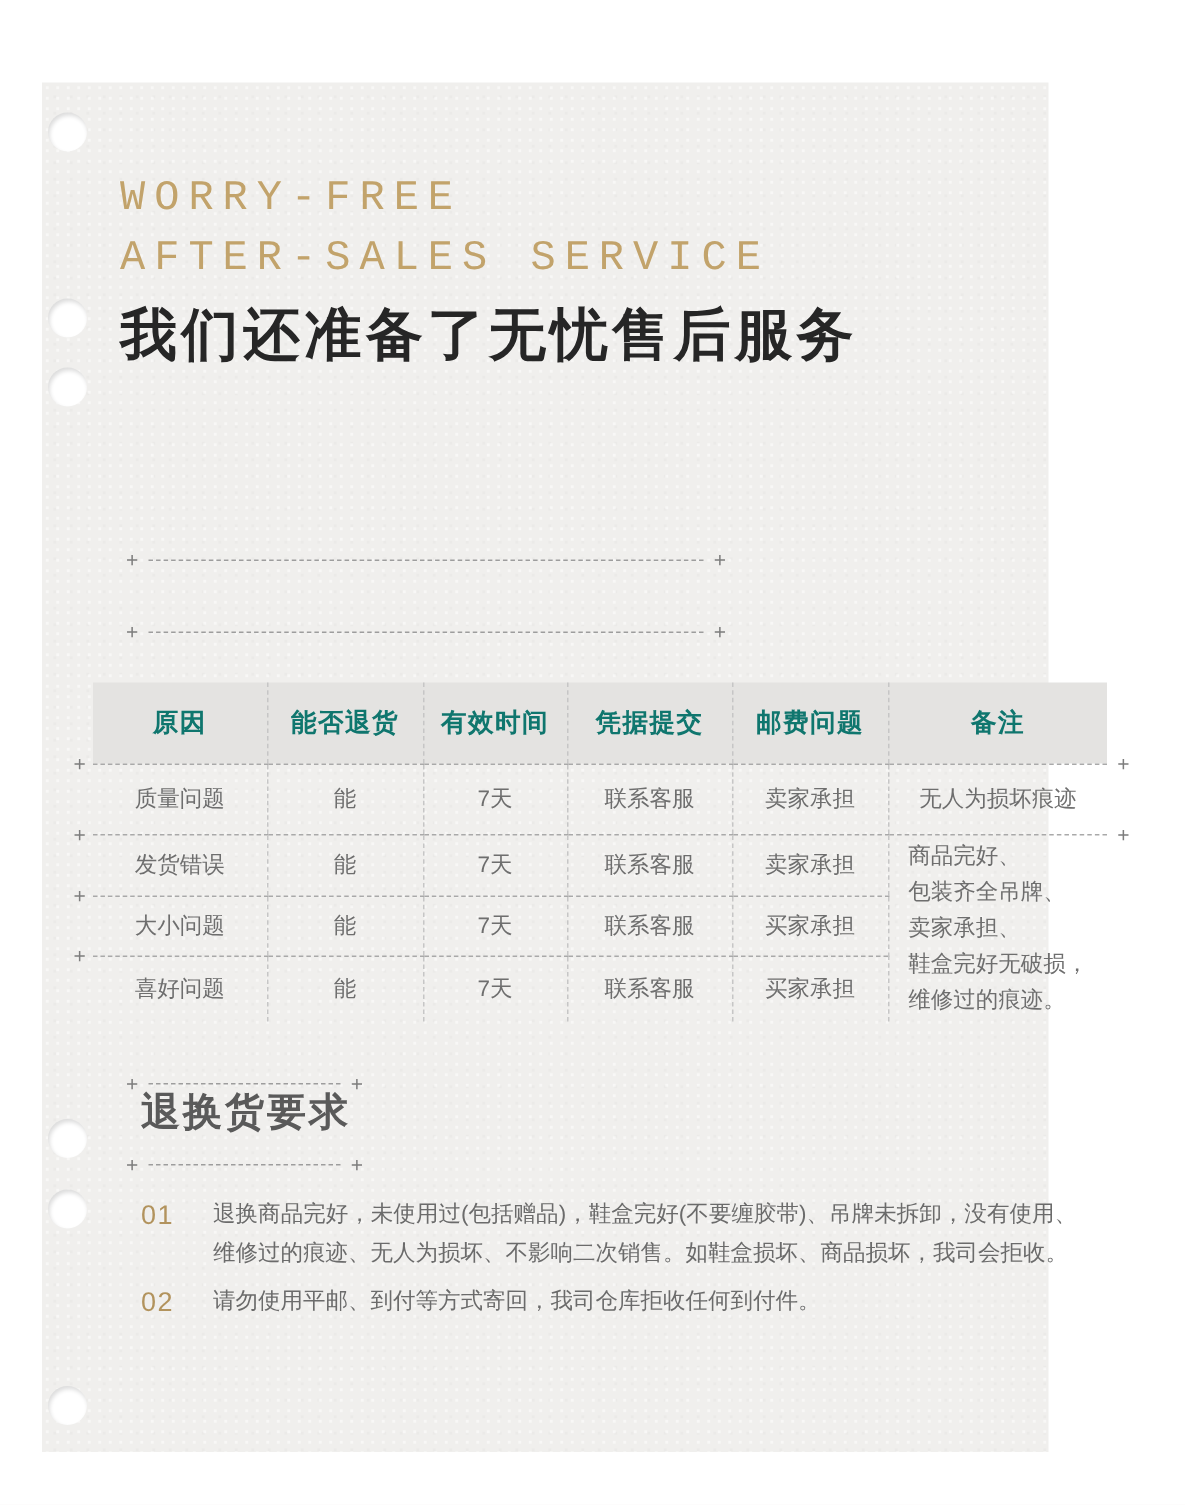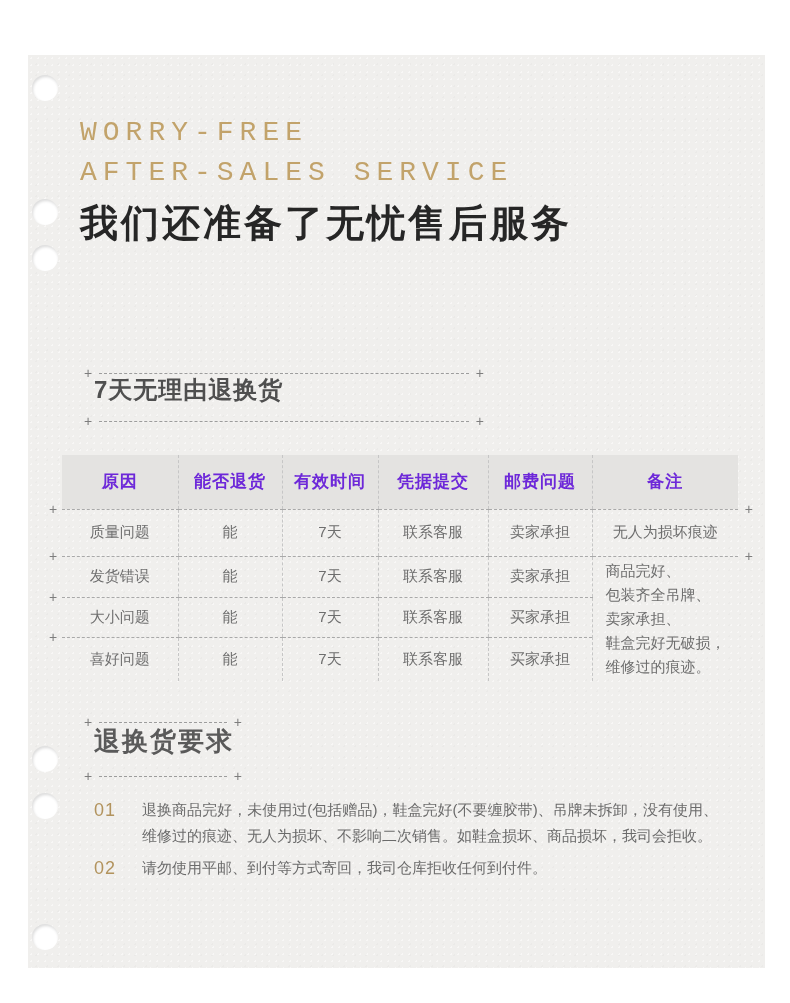--- a/index.html
+++ b/index.html
@@ -11,21 +11,21 @@
     width: 790px;
     height: 1003px;
     background: #ffffff;
     overflow: hidden;
   }
 
   .paper {
     position: absolute;
     left: 28px;
     top: 55px;
-    width: 737px;
+    width: 671px;
     height: 913px;
     background: #f0efed;
     background-image:
       radial-gradient(rgba(255,255,255,0.5) 1px, transparent 1px),
       radial-gradient(rgba(0,0,0,0.02) 1px, transparent 1px);
     background-size: 7px 7px, 11px 11px;
     background-position: 0 0, 3px 4px;
     padding-left: 22px;
   }
 
@@ -128,21 +128,21 @@
   table.policy col.c3 { width: 96px; }
   table.policy col.c4 { width: 110px; }
   table.policy col.c5 { width: 104px; }
   table.policy col.c6 { width: 146px; }
 
   table.policy th {
     height: 54px;
     background: #e4e3e1;
     font-size: 17px;
     font-weight: 700;
-    color: #6d28d9;
+    color: #0f766e;
     text-align: center;
     border-bottom: 1px dashed #a9a9a9;
     letter-spacing: 1px;
   }
   table.policy td {
     font-size: 15px;
     color: #6e6e6e;
     text-align: center;
     vertical-align: middle;
   }
@@ -211,21 +211,20 @@
     <div class="en-line" style="top:102px">AFTER-SALES SERVICE</div>
     <div class="cn-title">我们还准备了无忧售后服务</div>
 
 
     <div class="dash-row" style="top:311px; left:56px; width:400px">
       <span class="plus">+</span>
       <span class="dash-line"></span>
       <span class="plus">+</span>
     </div>
 
-    <div class="subtitle">7天无理由退换货</div>
 
     <div class="dash-row" style="top:359px; left:56px; width:400px">
       <span class="plus">+</span>
       <span class="dash-line"></span>
       <span class="plus">+</span>
     </div>
 
     <div class="table-wrap">
       <span class="tplus" style="top:47px; left:-13px">+</span>
       <span class="tplus" style="top:47px; right:-15px">+</span>

